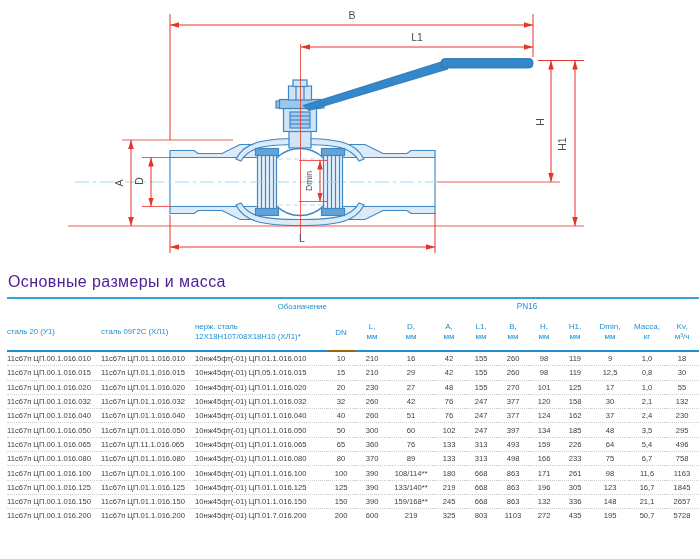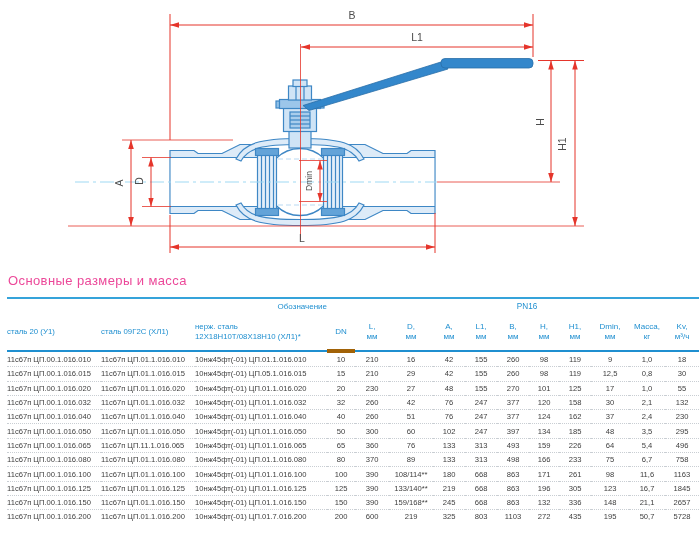--- a/index.html
+++ b/index.html
@@ -1,27 +1,27 @@
 <!DOCTYPE html>
 <html><head>
 <meta charset="utf-8">
 <style>
   html,body{margin:0;padding:0;background:#ffffff;}
   body{width:700px;height:559px;position:relative;font-family:"Liberation Sans",sans-serif;overflow:hidden;}
   .stage{position:absolute;inset:0;background:#fff;}
   .drawing{position:absolute;top:0;left:0;}
   .dim-label{fill:#4d4d4d;font-size:10.5px;font-family:"Liberation Sans",sans-serif;}
   .dim-label-sm{fill:#4d4d4d;font-size:8.5px;font-family:"Liberation Sans",sans-serif;}
-  .section-title{position:absolute;left:8px;top:273px;font-size:13px;color:#ec4899;letter-spacing:.4px;}
+  .section-title{position:absolute;left:8px;top:273px;font-size:16px;color:#4c1d95;letter-spacing:.4px;}
   .dim-table{position:absolute;left:7px;top:297px;width:692px;border-collapse:collapse;table-layout:fixed;border-top:2px solid #35a3da;}
   .dim-table th,.dim-table td{padding:0;margin:0;white-space:nowrap;overflow:visible;font-weight:normal;}
   .desig-h{color:#1f8fd0;font-size:8px;text-align:right;height:15px;vertical-align:middle;}
   .pn-h{color:#1f8fd0;font-size:8.2px;text-align:center;vertical-align:middle;}
   .mat-h{color:#1f8fd0;font-size:7.8px;text-align:left;vertical-align:middle;height:36px;line-height:10px;border-bottom:2px solid #1f8fd0;}
-  .dn-h{color:#1f8fd0;font-size:8px;text-align:center;vertical-align:middle;border-bottom:4px solid #a16207;}
+  .dn-h{color:#1f8fd0;font-size:8px;text-align:center;vertical-align:middle;border-bottom:2px solid #a16207;}
   .num-h{color:#1f8fd0;font-size:8px;text-align:center;vertical-align:middle;line-height:10.5px;border-bottom:2px solid #1f8fd0;}
   .dn-spacer{border-bottom:none;}
   tbody td{font-size:7.6px;color:#3d3d3d;height:13.3px;vertical-align:middle;}
   tbody td.des{text-align:left;}
   tbody td.num{text-align:center;}
   tbody tr + tr td{border-top:1px dotted #c9ced3;}
 </style>
 </head>
 <body>
 

